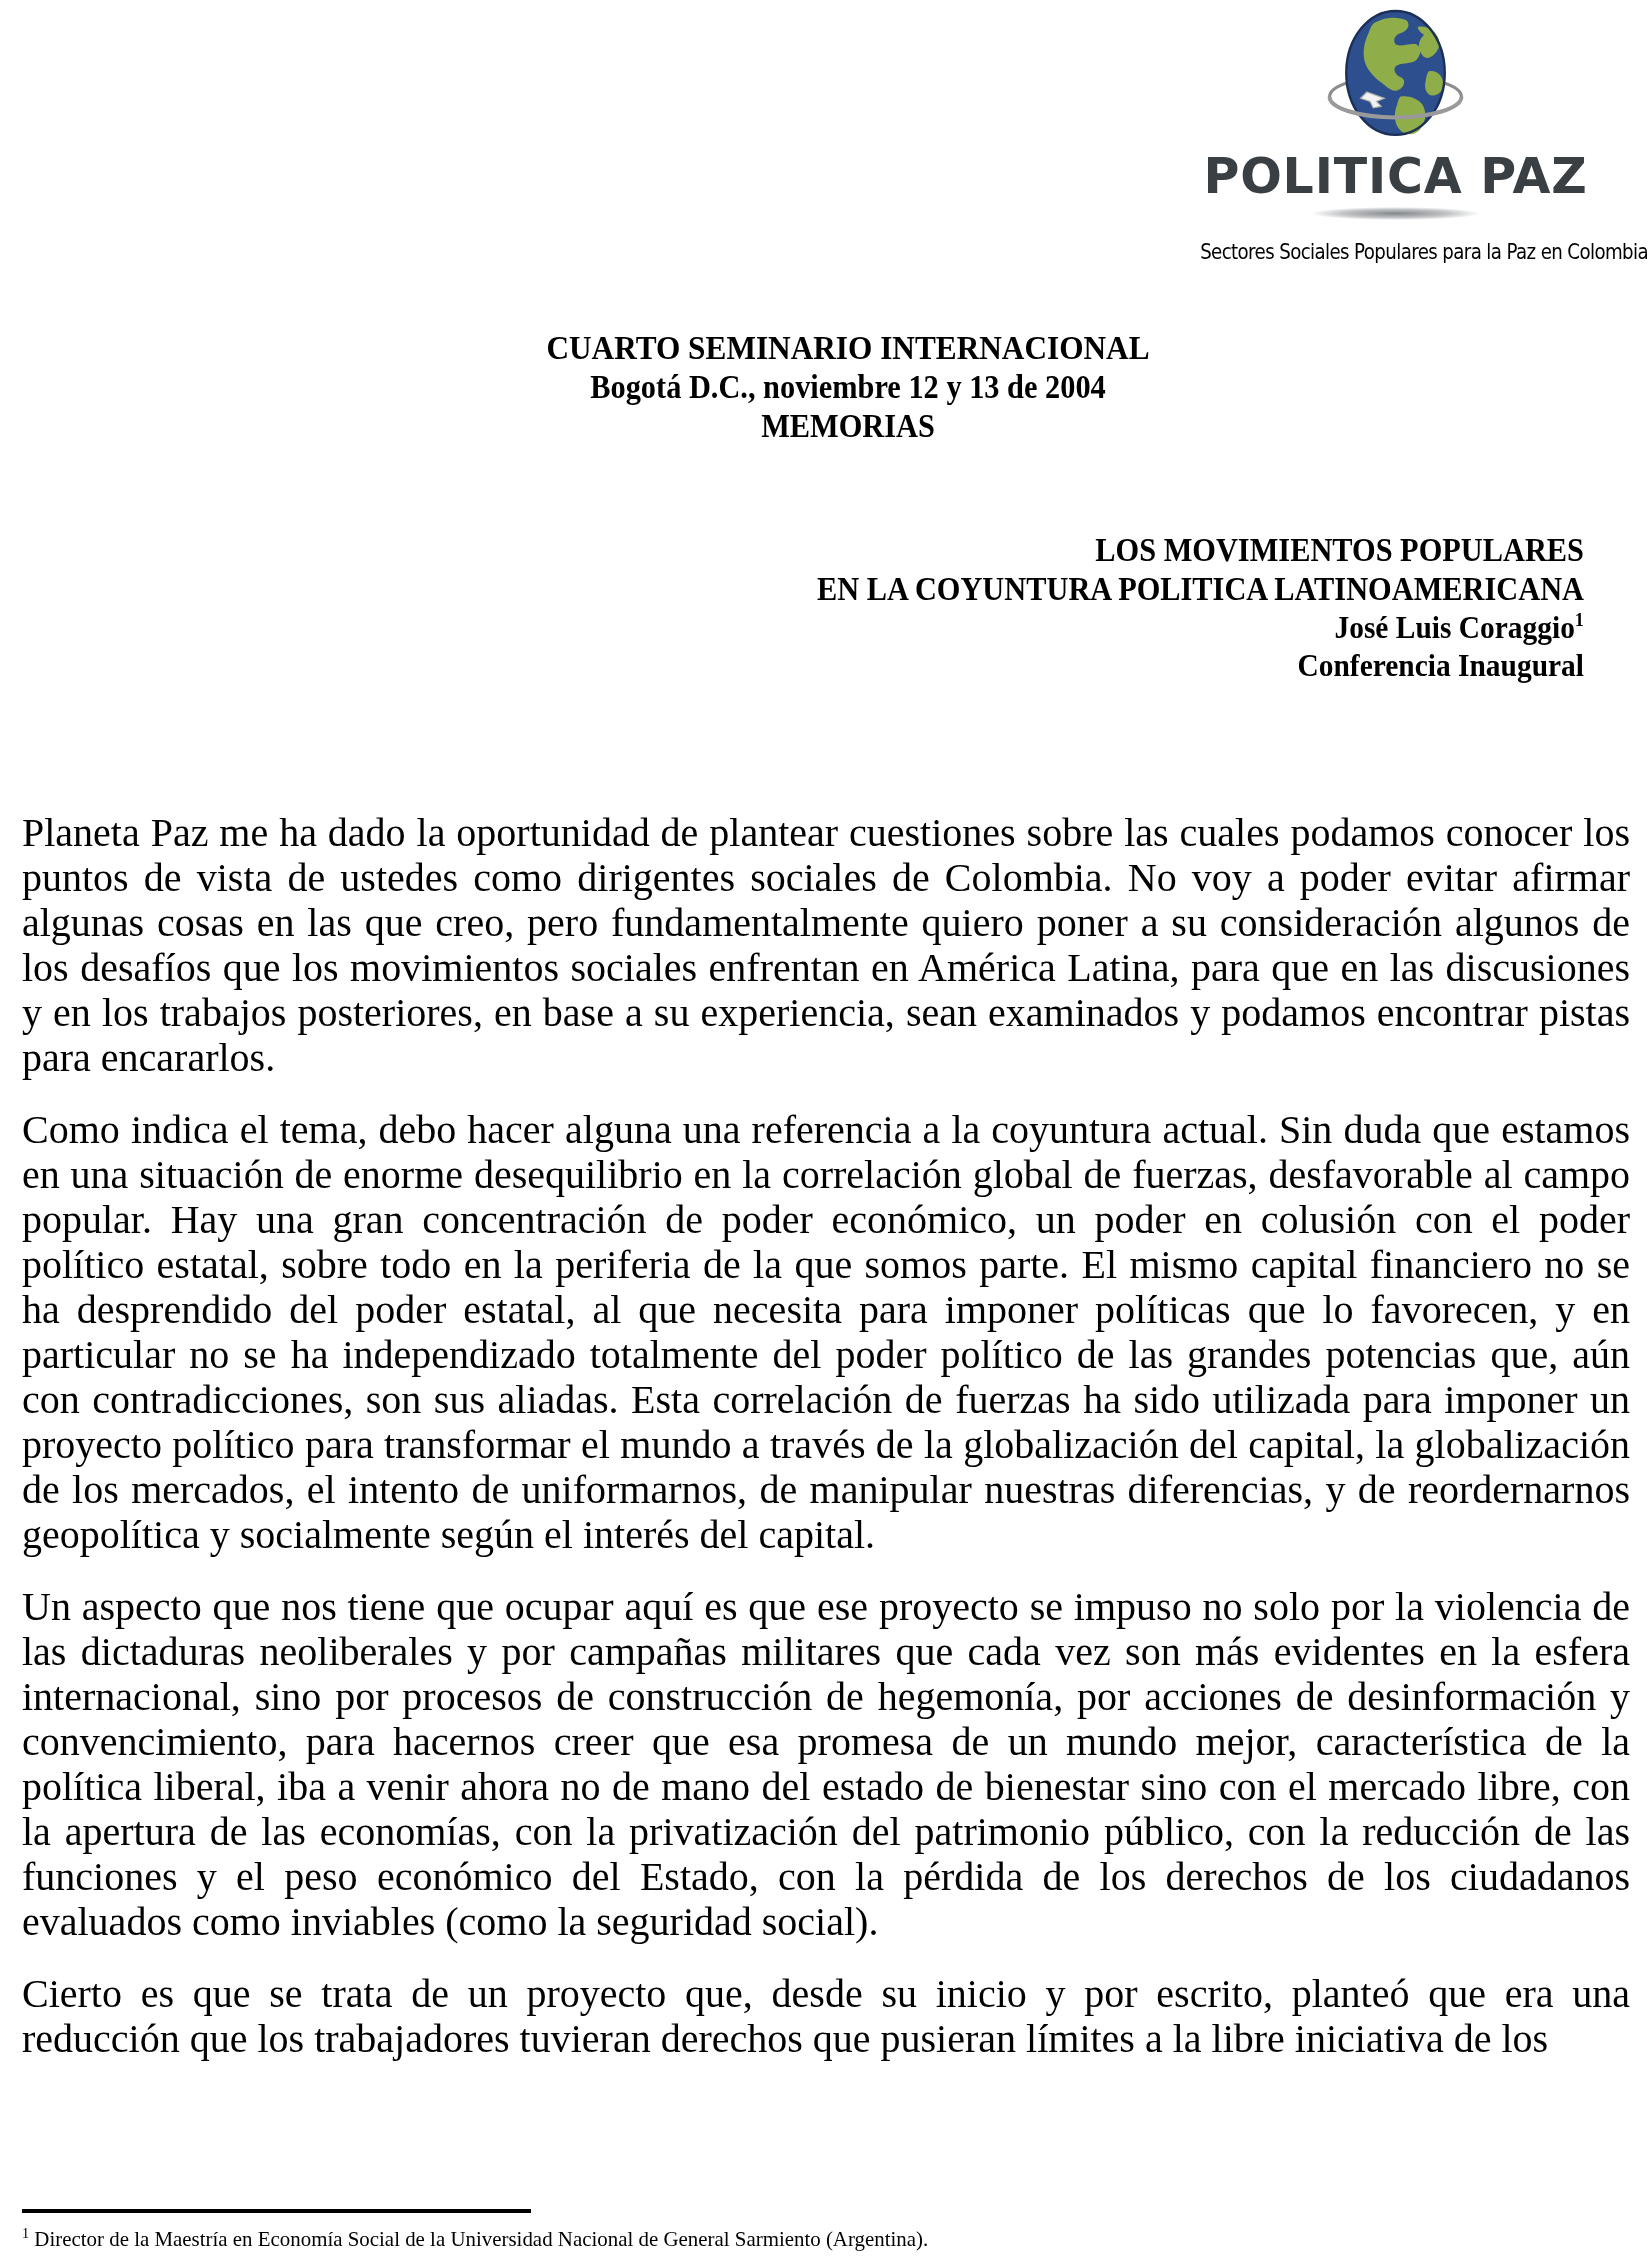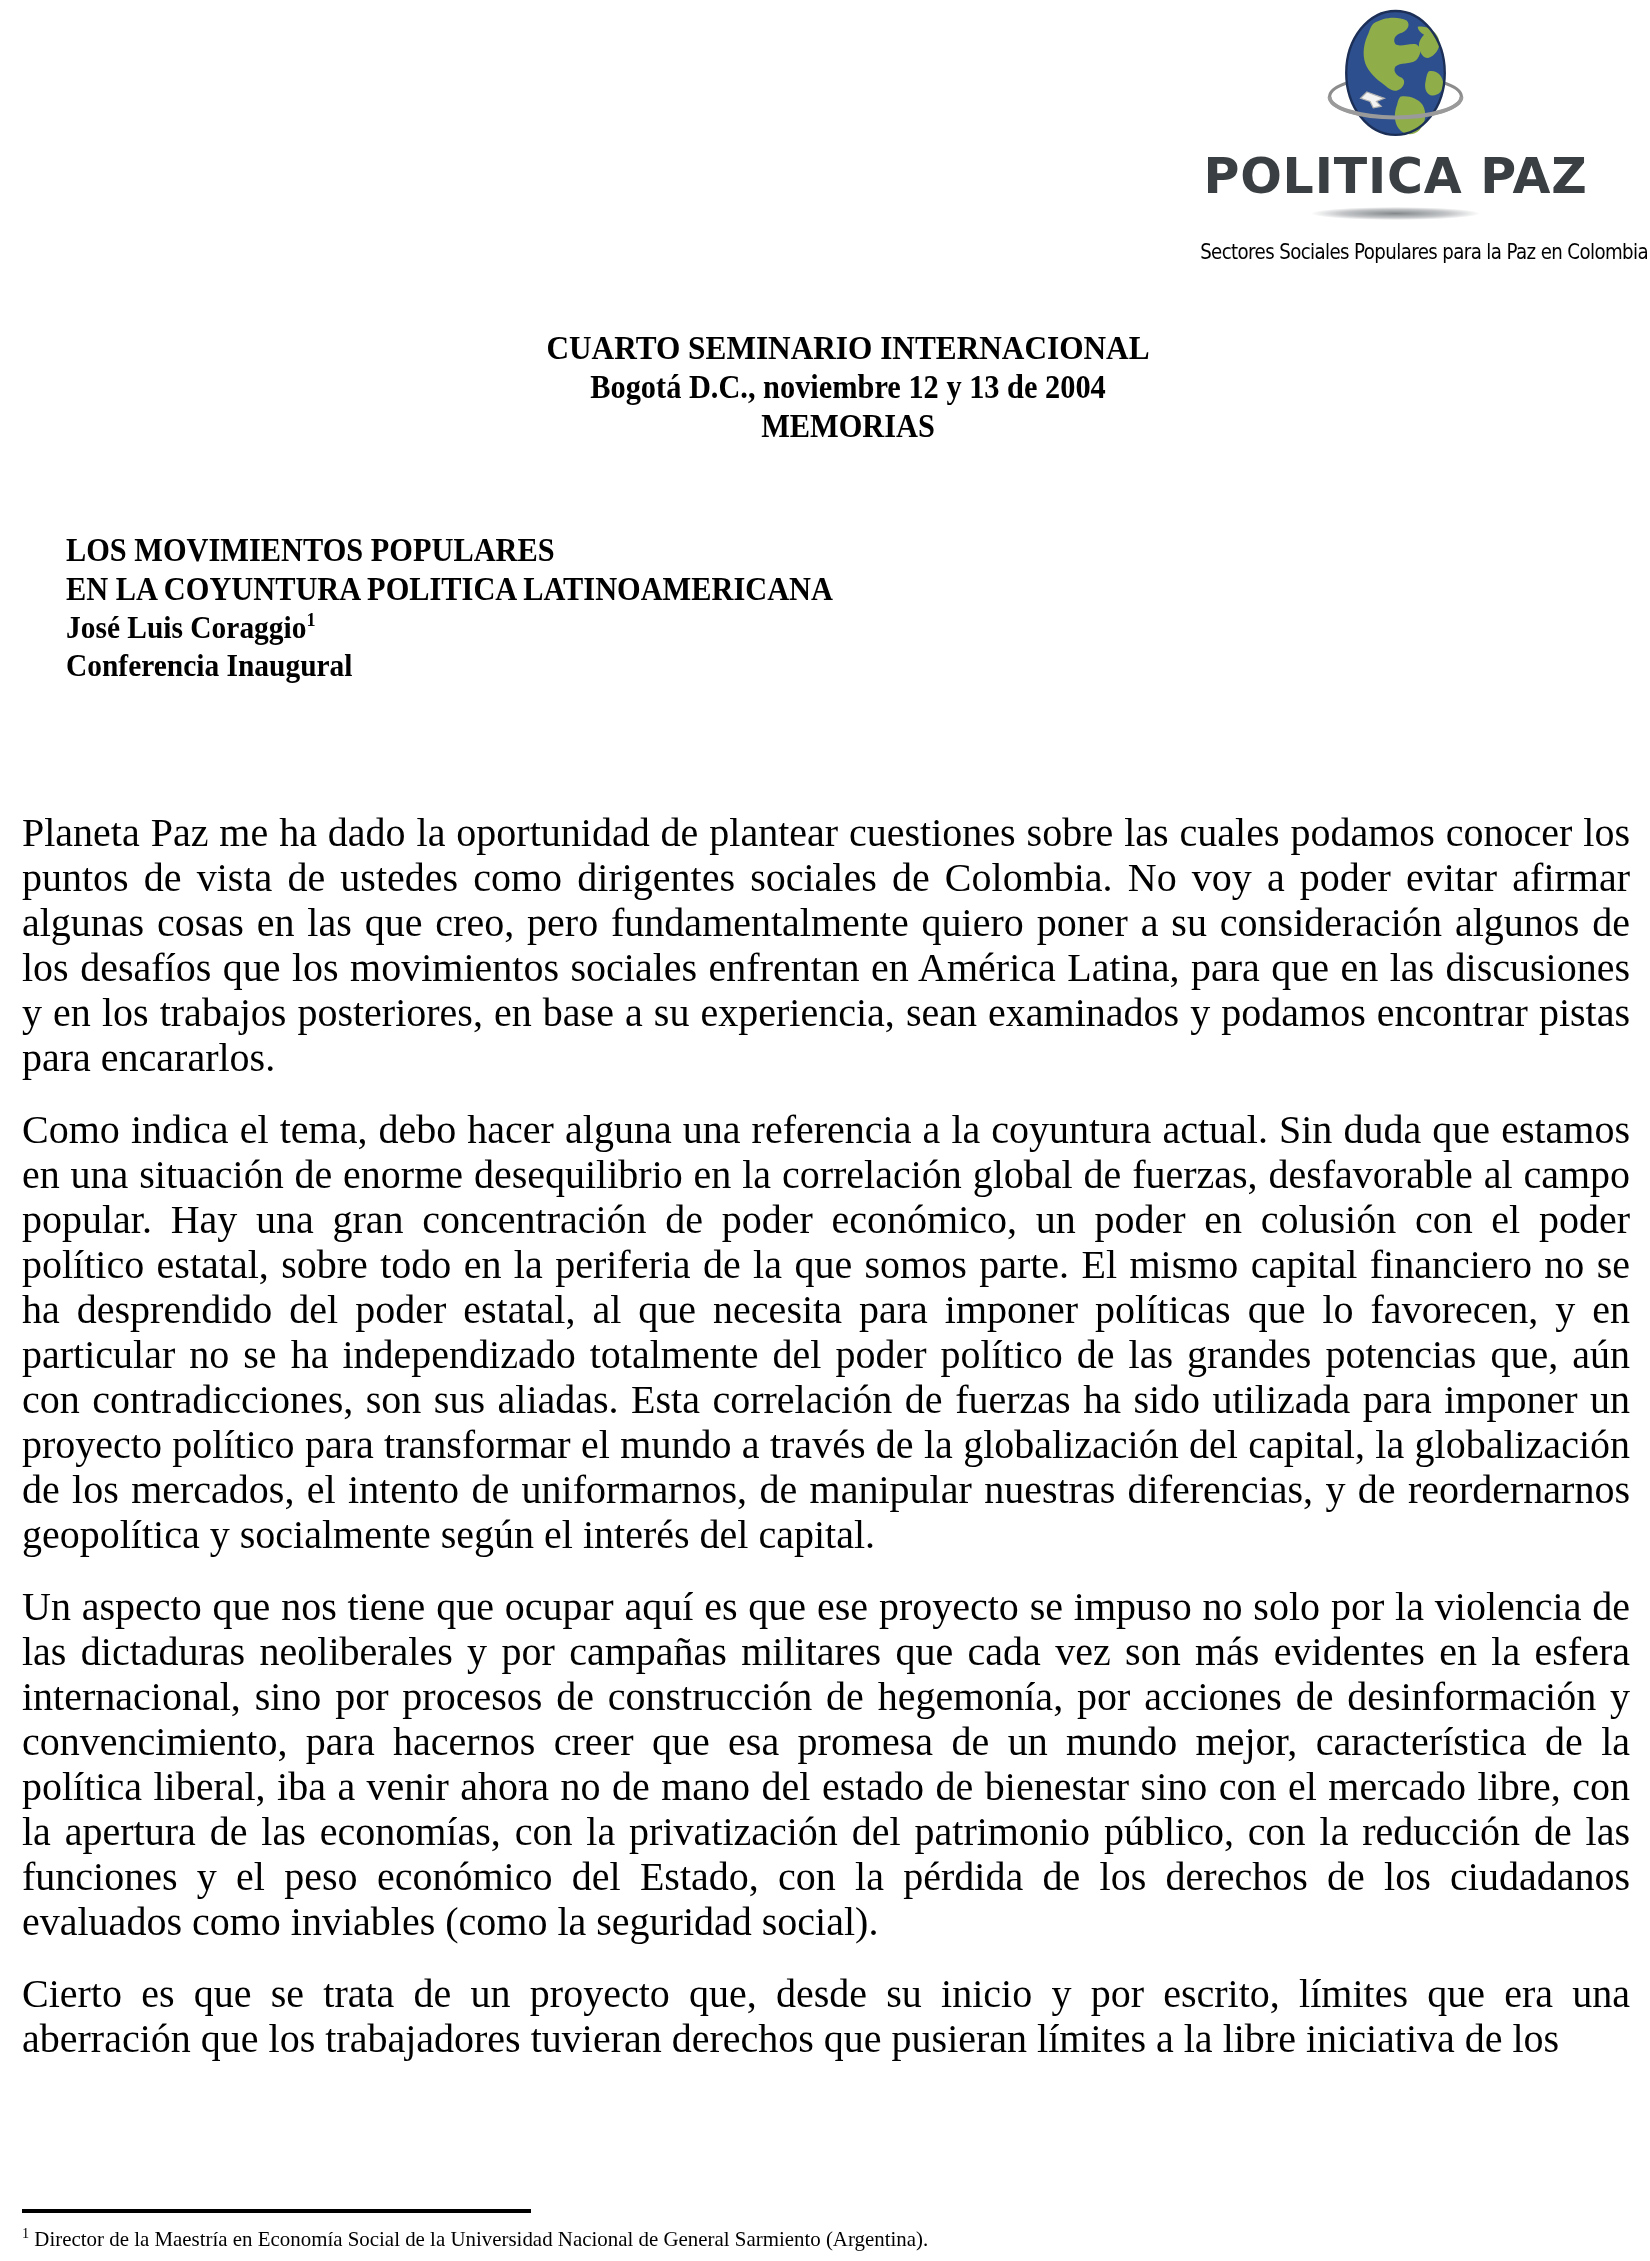--- a/index.html
+++ b/index.html
@@ -89,21 +89,21 @@
     left: 0px;
     width: 1650px;
     text-align: center;
     padding-left: 23px;
   }
   .title-block-2 {
     position: absolute;
     top: 531px;
     left: 0px;
     width: 1650px;
-    text-align: left;
+    text-align: right;
   }
   .ttl {
     font-family: "Liberation Serif", "DejaVu Serif", serif;
     font-weight: 700;
     color: #000000;
     line-height: 1.18;
     white-space: nowrap;
     transform: scaleX(0.92);
   }
   .ttl-xl { font-size: 34px; }
@@ -210,21 +210,21 @@
     <div class="ttl ttl-lg">LOS MOVIMIENTOS POPULARES</div>
     <div class="ttl ttl-lg">EN LA COYUNTURA POLITICA LATINOAMERICANA</div>
     <div class="ttl ttl-md"><span>José Luis Coraggio</span><sup>1</sup></div>
     <div class="ttl ttl-md">Conferencia Inaugural</div>
   </div>
 
   <div class="body-copy">
     <p class="para">Planeta Paz me ha dado la oportunidad de plantear cuestiones sobre las cuales podamos conocer los puntos de vista de ustedes como dirigentes sociales de Colombia. No voy a poder evitar afirmar algunas cosas en las que creo, pero fundamentalmente quiero poner a su consideración algunos de los desafíos que los movimientos sociales enfrentan en América Latina, para que en las discusiones y en los trabajos posteriores, en base a su experiencia, sean examinados y podamos encontrar pistas para encararlos.</p>
     <p class="para">Como indica el tema, debo hacer alguna una referencia a la coyuntura actual. Sin duda que estamos en una situación de enorme desequilibrio en la correlación global de fuerzas, desfavorable al campo popular. Hay una gran concentración de poder económico, un poder en colusión con el poder político estatal, sobre todo en la periferia de la que somos parte. El mismo capital financiero no se ha desprendido del poder estatal, al que necesita para imponer políticas que lo favorecen, y en particular no se ha independizado totalmente del poder político de las grandes potencias que, aún con contradicciones, son sus aliadas. Esta correlación de fuerzas ha sido utilizada para imponer un proyecto político para transformar el mundo a través de la globalización del capital, la globalización de los mercados, el intento de uniformarnos, de manipular nuestras diferencias, y de reordernarnos geopolítica y socialmente según el interés del capital.</p>
     <p class="para">Un aspecto que nos tiene que ocupar aquí es que ese proyecto se impuso no solo por la violencia de las dictaduras neoliberales y por campañas militares que cada vez son más evidentes en la esfera internacional, sino por procesos de construcción de hegemonía, por acciones de desinformación y convencimiento, para hacernos creer que esa promesa de un mundo mejor, característica de la política liberal, iba a venir ahora no de mano del estado de bienestar sino con el mercado libre, con la apertura de las economías, con la privatización del patrimonio público, con la reducción de las funciones y el peso económico del Estado, con la pérdida de los derechos de los ciudadanos evaluados como inviables (como la seguridad social).</p>
-    <p class="para">Cierto es que se trata de un proyecto que, desde su inicio y por escrito, límites que era una aberración que los trabajadores tuvieran derechos que pusieran límites a la libre iniciativa de los</p>
+    <p class="para">Cierto es que se trata de un proyecto que, desde su inicio y por escrito, planteó que era una reducción que los trabajadores tuvieran derechos que pusieran límites a la libre iniciativa de los</p>
   </div>
 
   <div class="footnote-area">
     <div class="footnote-rule"></div>
     <div class="footnote-text"><sup>1</sup> <span>Director de la Maestría en Economía Social de la Universidad Nacional de General Sarmiento (Argentina).</span></div>
   </div>
 
 </div>
 
 

